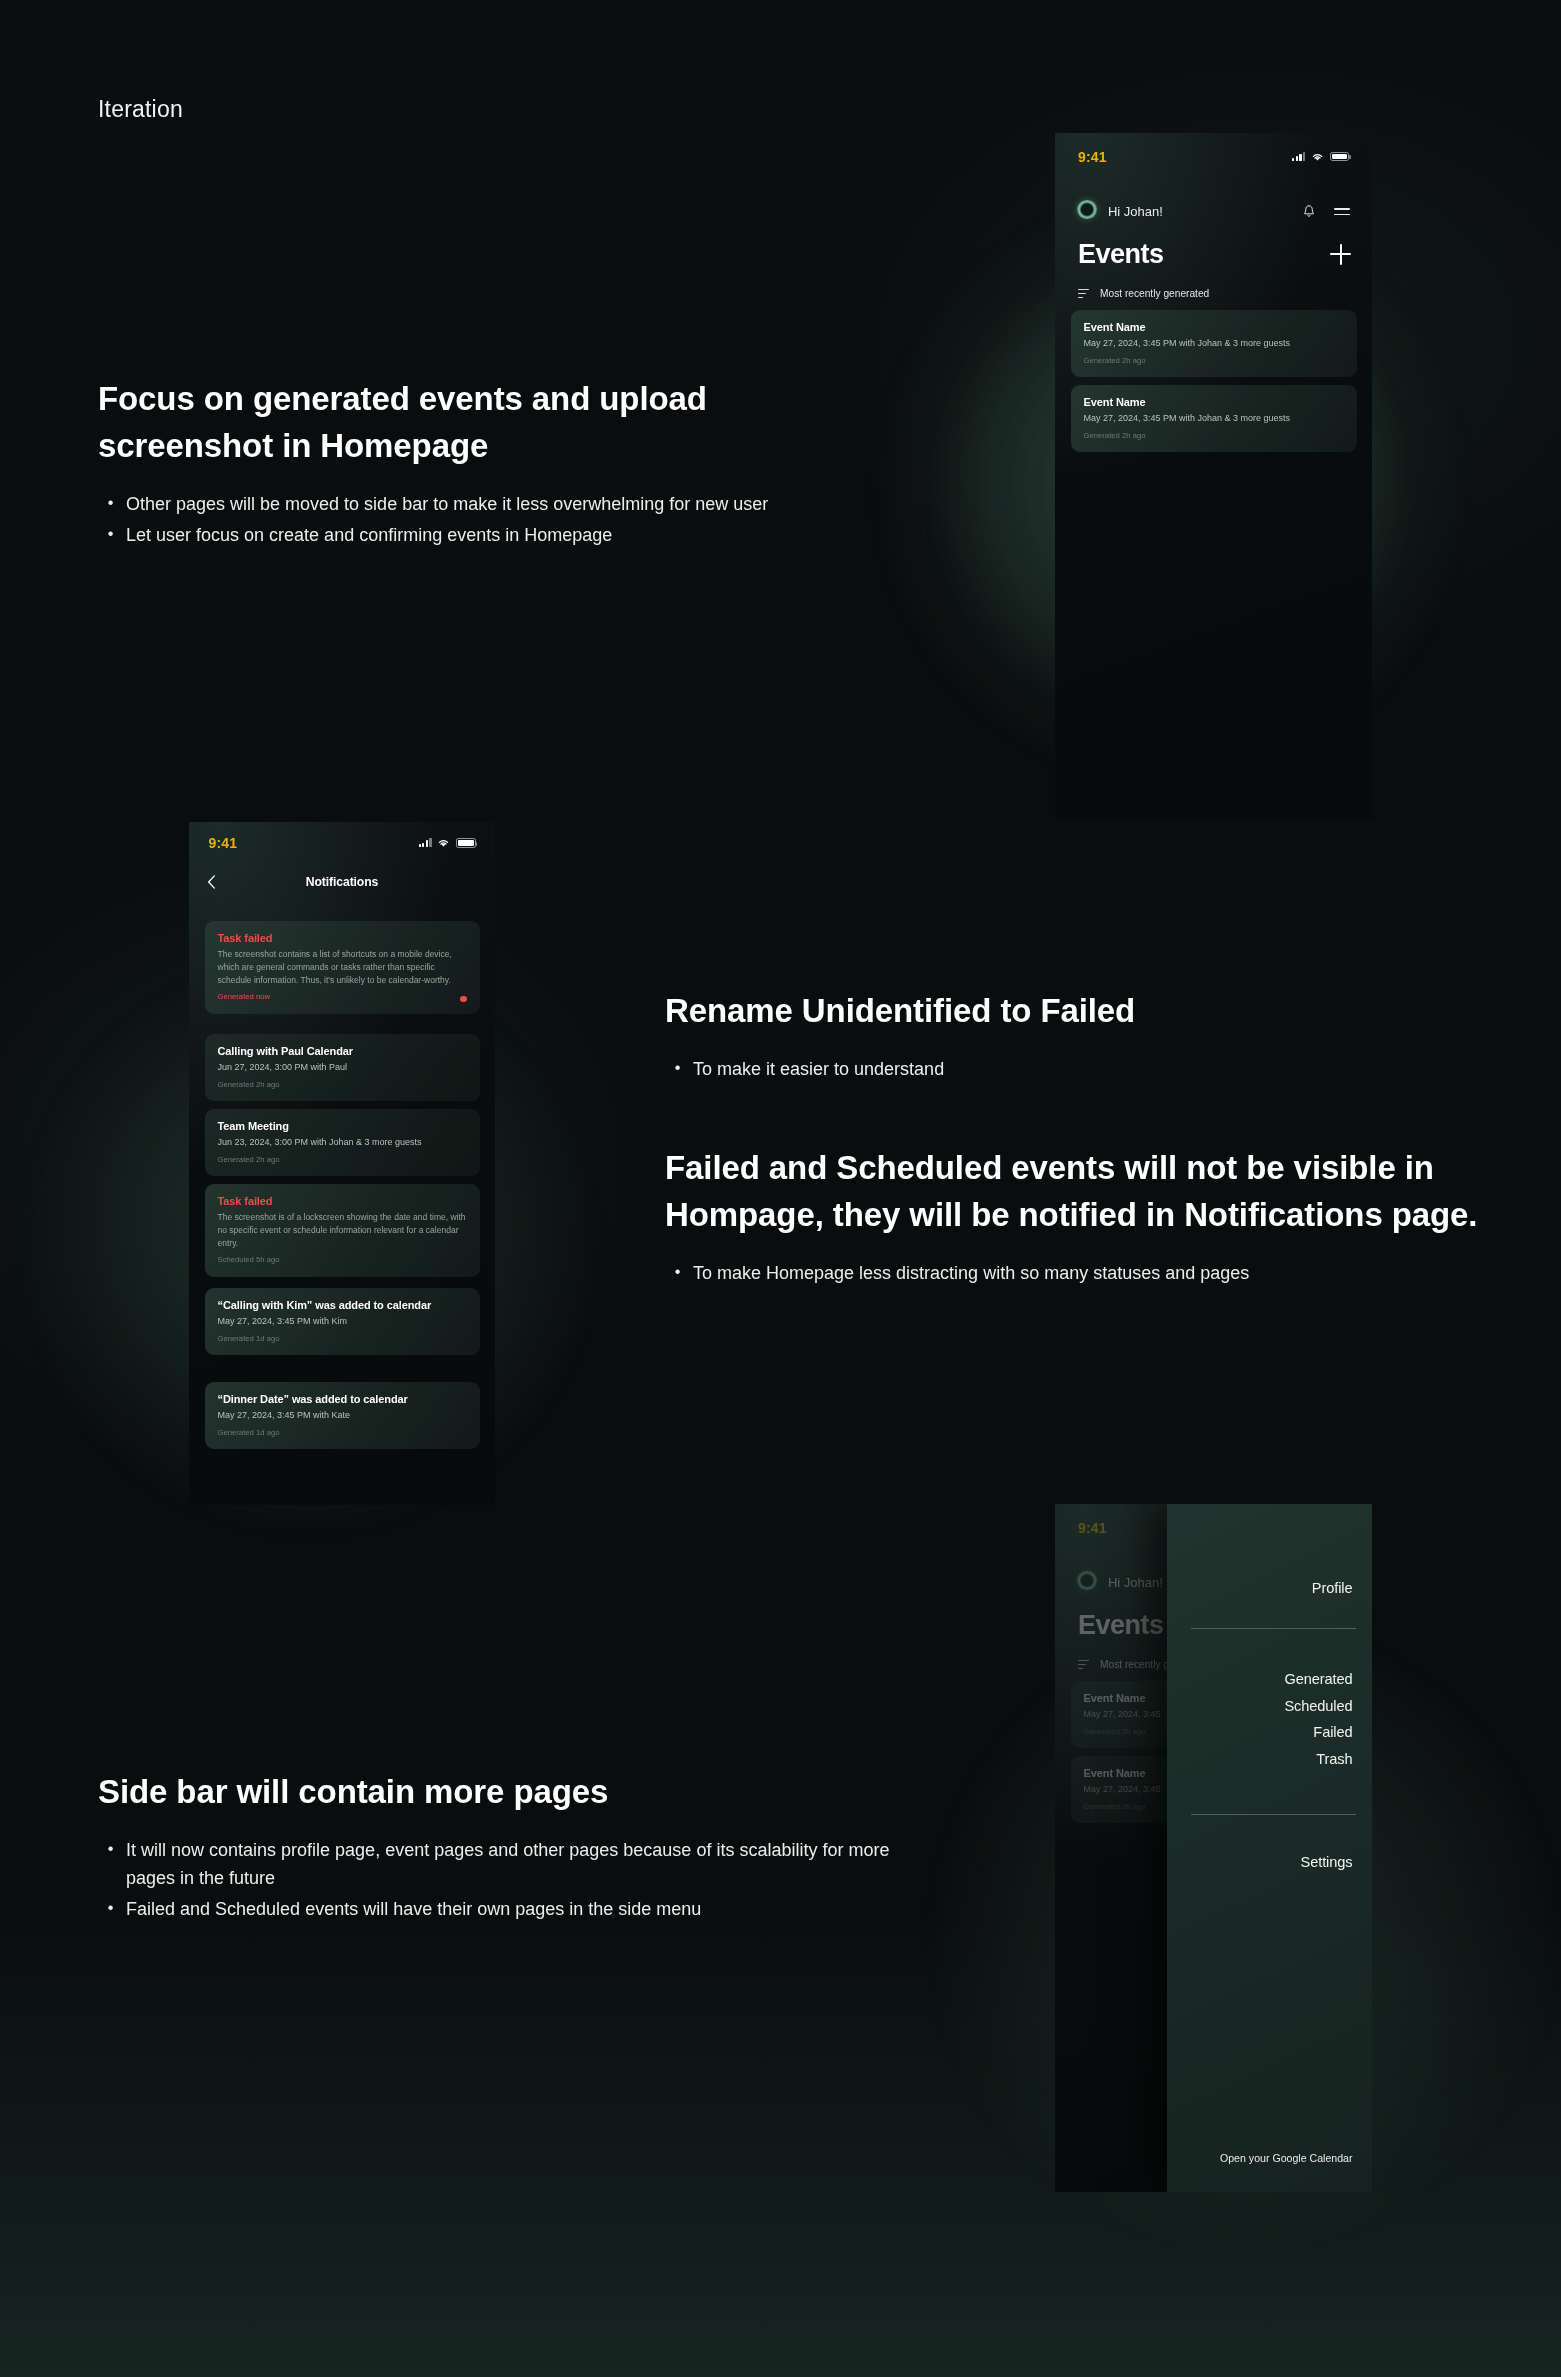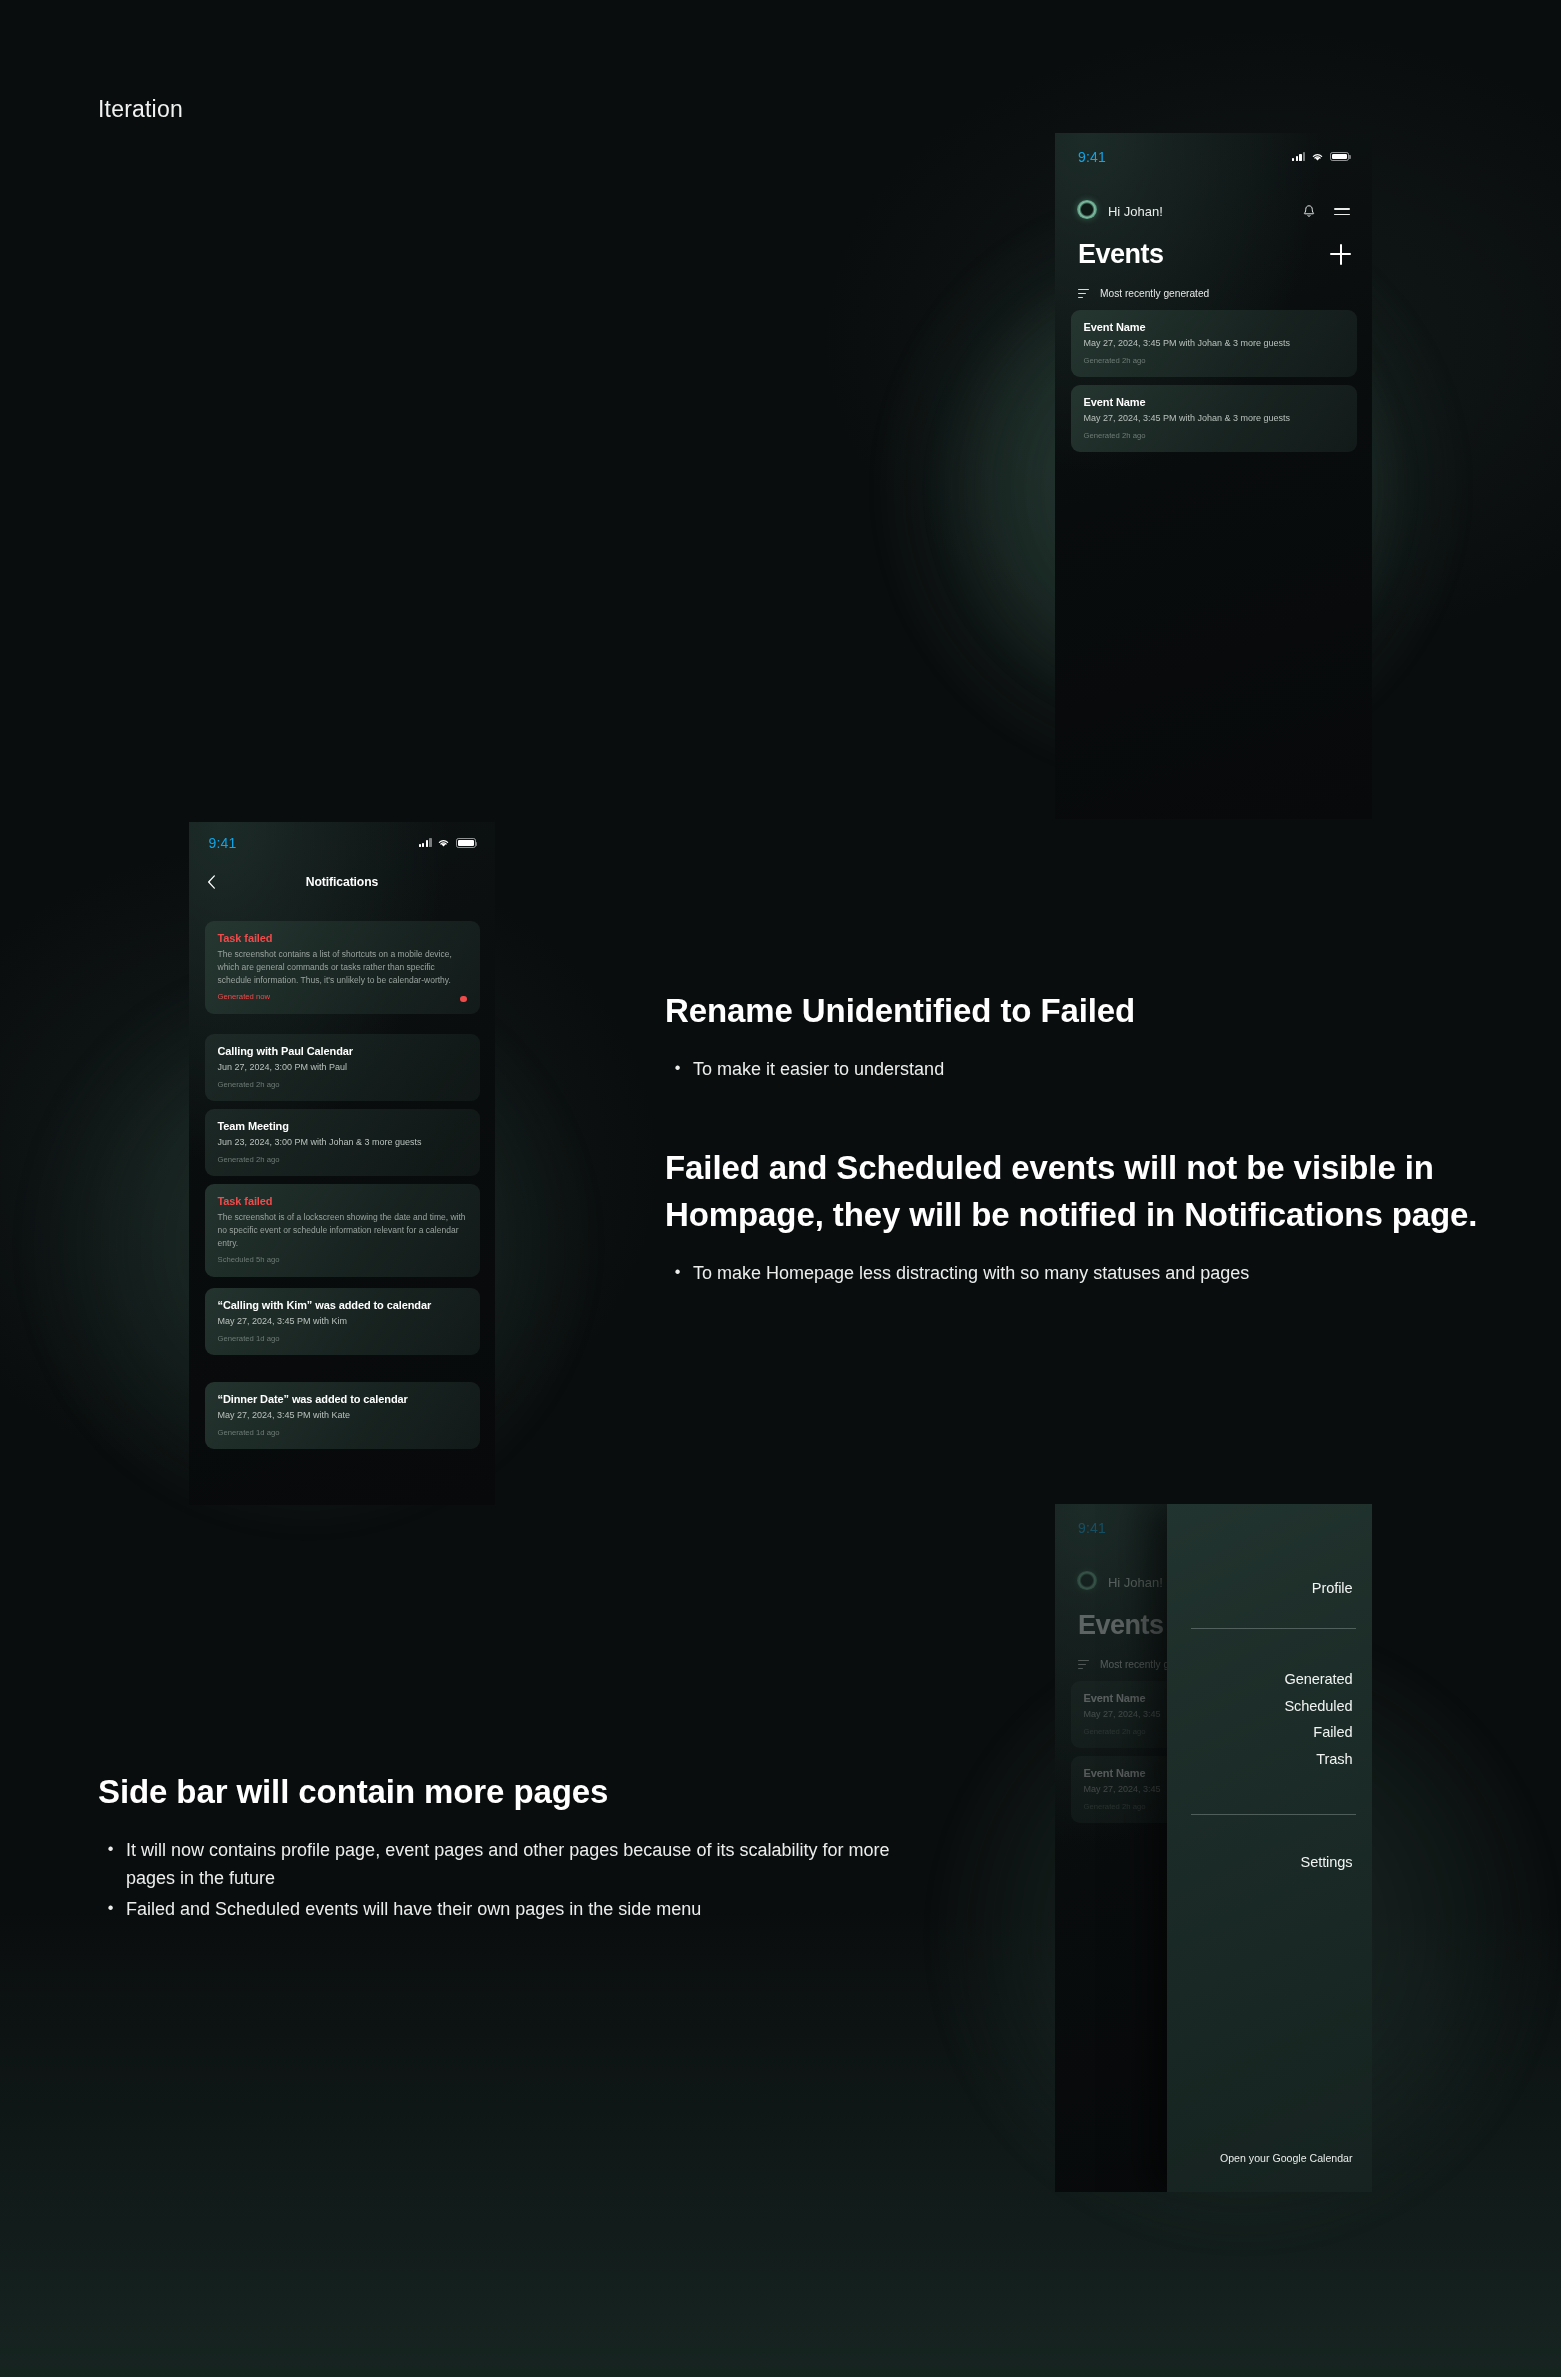--- a/index.html
+++ b/index.html
@@ -131,21 +131,21 @@
       radial-gradient(ellipse 120% 80% at 10% 0%, rgba(34,52,47,0.75) 0%, rgba(10,14,15,0) 62%),
       linear-gradient(160deg, #0d1213 0%, #090c0d 48%, #07090a 100%);
   }
   
   .statusbar {
     position: absolute; left: 0; right: 0; top: 0;
     height: 47px;
     display: flex; align-items: center; justify-content: space-between;
     padding: 0 23px;
   }
-  .sb-time { font-size: 14px; font-weight: 400; color: #0ea5e9; letter-spacing: 0.2px; }
+  .sb-time { font-size: 14px; font-weight: 700; color: #eab308; letter-spacing: 0.2px; }
   .sb-icons { display: flex; align-items: center; gap: 5.7px; }
   .sig { display: flex; align-items: flex-end; gap: 1.2px; height: 9px; }
   .sig i { display: block; width: 2.4px; background: #fff; border-radius: 0.4px; }
   .sig i:nth-child(1){ height: 3.3px; }
   .sig i:nth-child(2){ height: 4.9px; }
   .sig i:nth-child(3){ height: 7px; }
   .sig i:nth-child(4){ height: 9px; background: rgba(255,255,255,.45); }
   .wifi { width: 13px; height: 9.8px; position: relative; }
   .batt {
     width: 19.5px; height: 9.4px; border: 1.1px solid rgba(255,255,255,.55);
@@ -262,20 +262,27 @@
   <div class="glow-wash-top"></div>
   <div class="glow-wash-mid"></div>
   <div class="glow-wash-bot"></div>
   <div class="glow glow-a"></div>
   <div class="glow glow-a2"></div>
   <div class="glow glow-b"></div>
   <div class="glow glow-c"></div>
 
   <div class="slide-title">Iteration</div>
 
+  <div class="block" id="block1">
+    <div class="blk-h">Focus on generated events and upload screenshot in Homepage</div>
+    <ul class="blk-list">
+      <li>Other pages will be moved to side bar to make it less overwhelming for new user</li>
+      <li>Let user focus on create and confirming events in Homepage</li>
+    </ul>
+  </div>
 
   <div class="block" id="block2">
     <div class="blk-h">Rename Unidentified to Failed</div>
     <ul class="blk-list">
       <li>To make it easier to understand</li>
     </ul>
   </div>
 
   <div class="block" id="block2b">
     <div class="blk-h">Failed and Scheduled events will not be visible in Hompage, they will be notified in Notifications page.</div>

